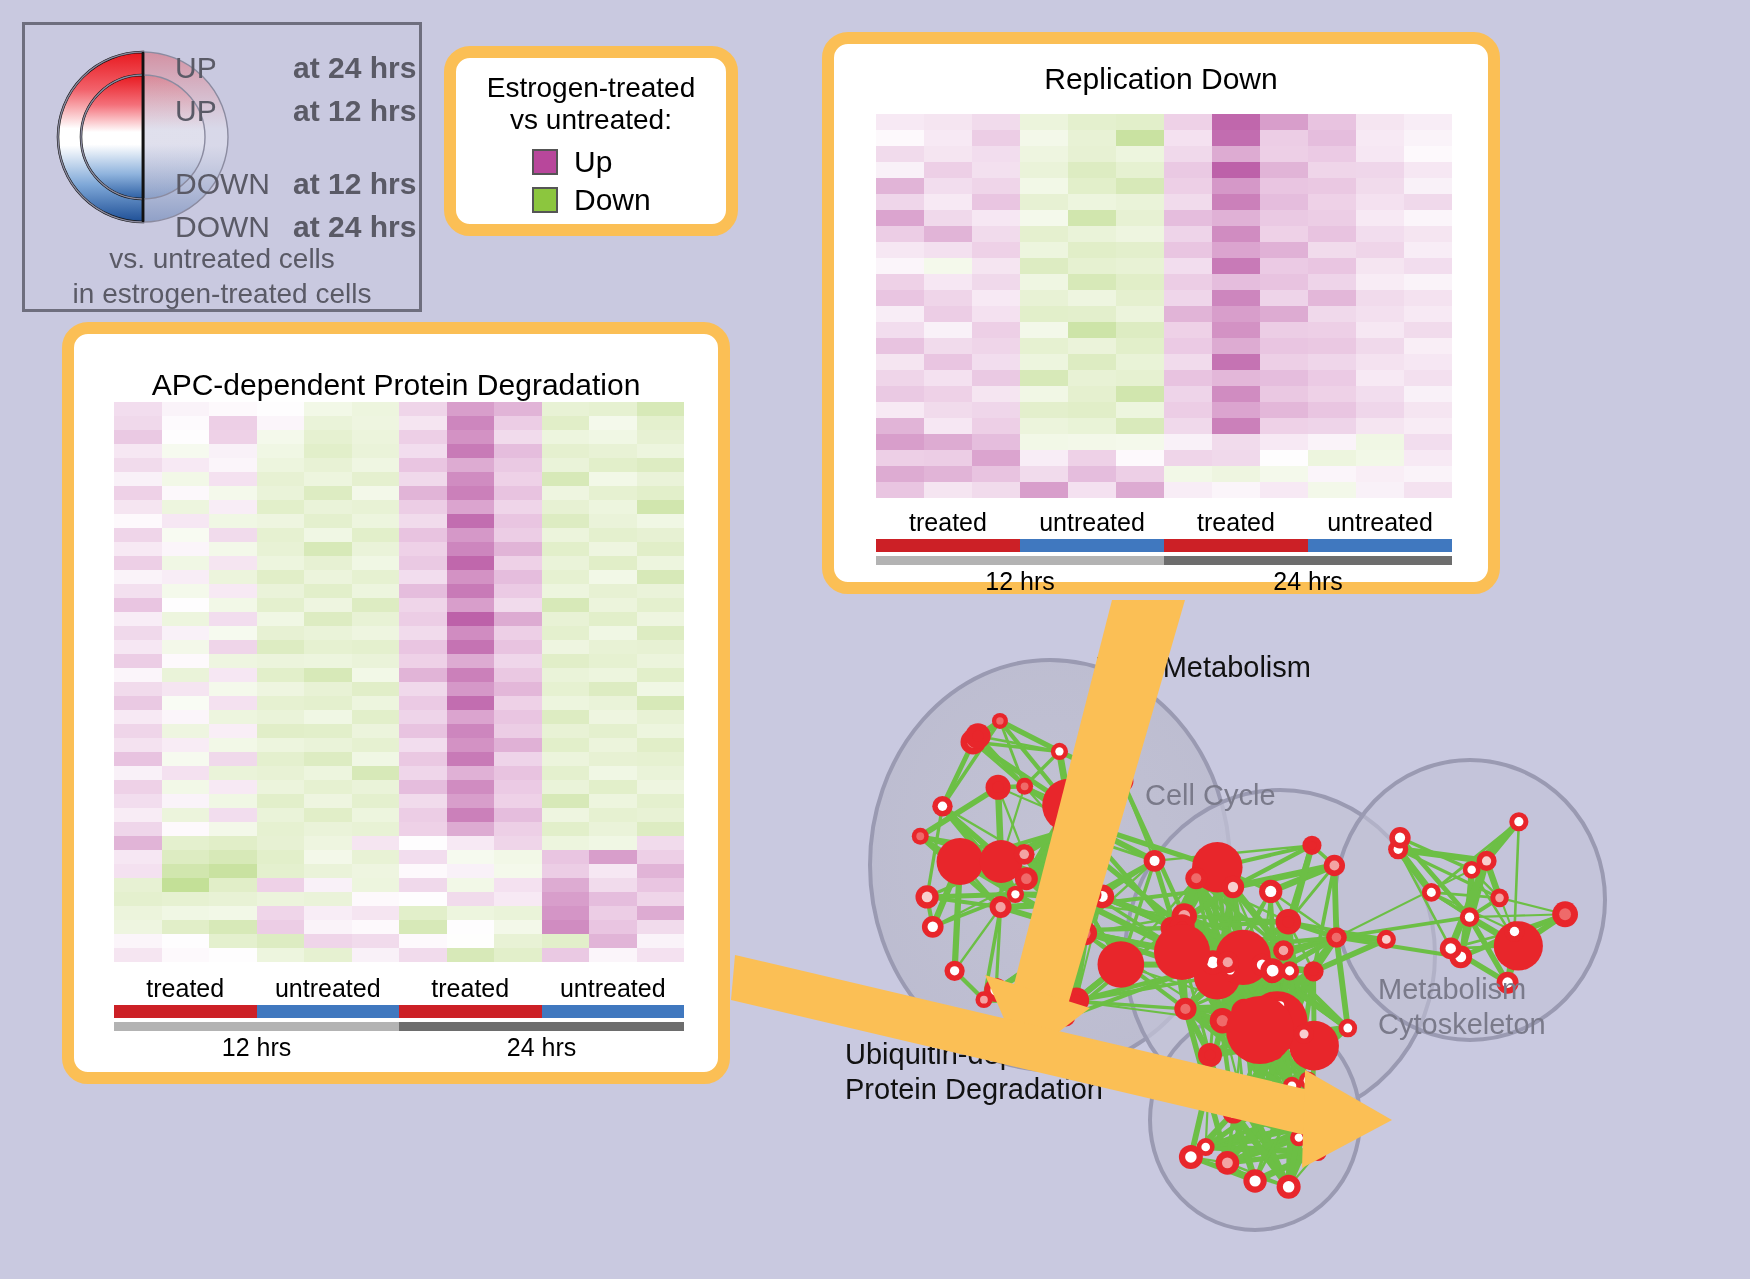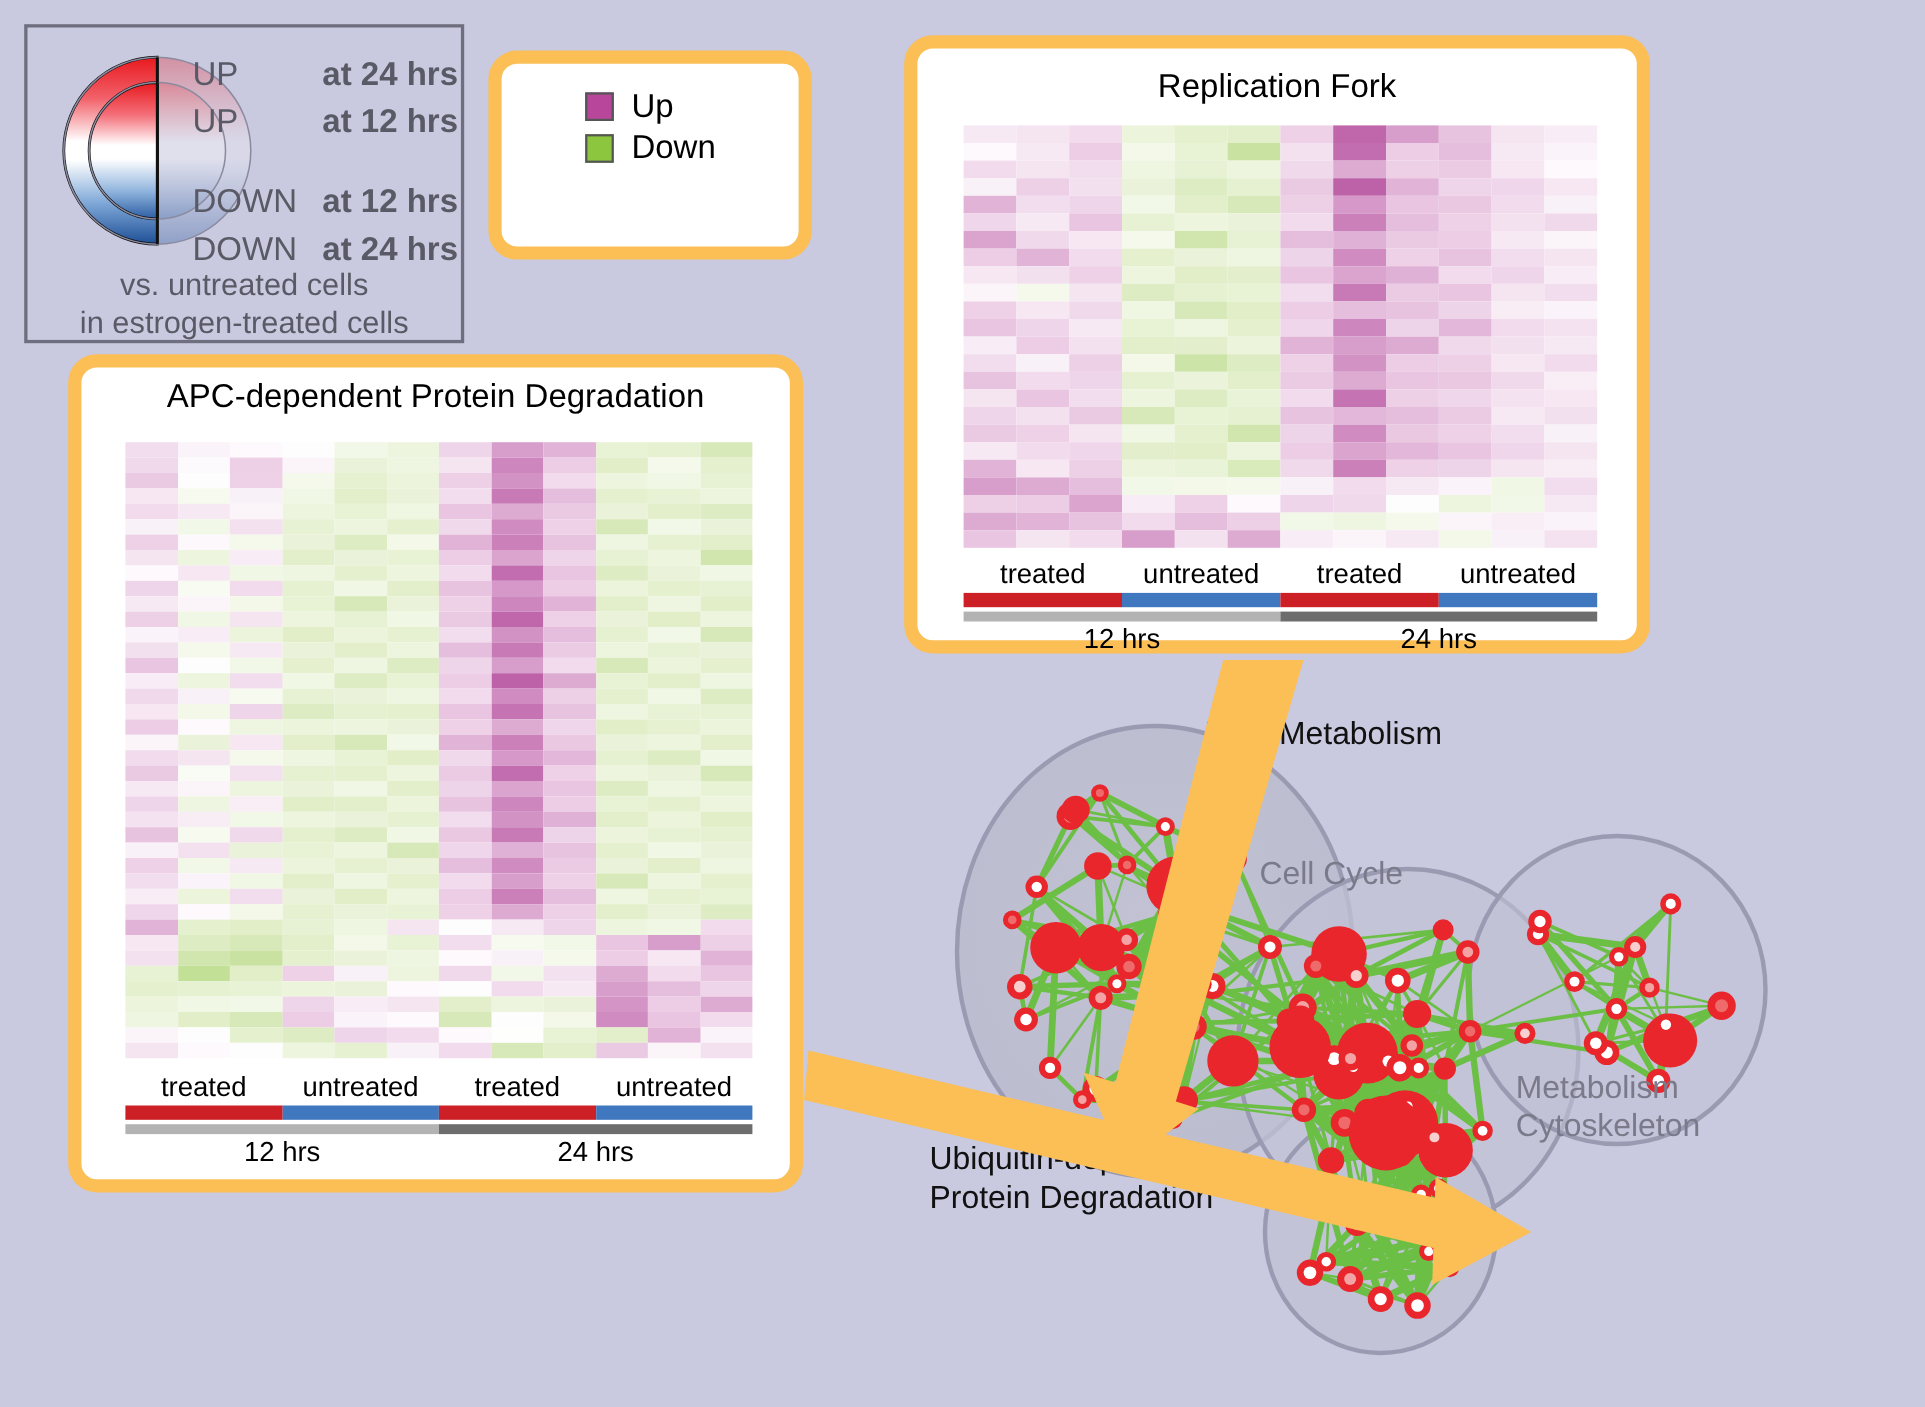--- a/index.html
+++ b/index.html
@@ -139,34 +139,38 @@
       </div>
     </div>
 
     <div class="key-foot">
       <div>vs. untreated cells</div>
       <div>in estrogen-treated cells</div>
     </div>
   </div>
 
   <div class="panel" id="legend-panel">
+    <div class="legend-head">
+      <div>Estrogen-treated</div>
+      <div>vs untreated:</div>
+    </div>
     <div class="legend-items">
       <div class="legend-item">
         <span class="swatch" id="sw-up" style="background: rgb(184, 71, 155);"></span>
         <span class="legend-label">Up</span>
       </div>
       <div class="legend-item">
         <span class="swatch" id="sw-down" style="background: rgb(140, 198, 62);"></span>
         <span class="legend-label">Down</span>
       </div>
     </div>
   </div>
 
   <div class="panel" id="rep-panel">
-    <div class="panel-title" style="margin-top:18px">Replication Fork</div>
+    <div class="panel-title" style="margin-top:18px">Replication Down</div>
     <div class="hm-wrap" style="left:42px;top:70px;width:576px;">
       <div class="hm-grid" id="rep-heatmap" style="grid-template-columns: repeat(12, 1fr);">
           <div class="hm-cell" style="height: 16px; background: rgb(247, 233, 244);"></div>
           <div class="hm-cell" style="height: 16px; background: rgb(245, 229, 241);"></div>
           <div class="hm-cell" style="height: 16px; background: rgb(241, 219, 236);"></div>
           <div class="hm-cell" style="height: 16px; background: rgb(236, 244, 220);"></div>
           <div class="hm-cell" style="height: 16px; background: rgb(228, 240, 206);"></div>
           <div class="hm-cell" style="height: 16px; background: rgb(226, 239, 202);"></div>
           <div class="hm-cell" style="height: 16px; background: rgb(238, 209, 231);"></div>
           <div class="hm-cell" style="height: 16px; background: rgb(192, 103, 172);"></div>
@@ -468,21 +472,21 @@
           <div style="background: rgb(109, 109, 109);"></div>
         </div>
       <div class="time-labels" id="rep-timelab">
           <div>12 hrs</div>
           <div>24 hrs</div>
         </div>
     </div>
   </div>
 
   <div class="panel" id="apc-panel">
-    <div class="panel-title" style="margin-top:10px">APC-dependent Protein Degradation</div>
+    <div class="panel-title" style="margin-top:34px">APC-dependent Protein Degradation</div>
     <div class="hm-wrap" style="left:40px;top:68px;width:570px;">
       <div class="hm-grid" id="apc-heatmap" style="grid-template-columns: repeat(12, 1fr);">
           <div class="hm-cell" style="height: 14px; background: rgb(242, 221, 238);"></div>
           <div class="hm-cell" style="height: 14px; background: rgb(250, 243, 249);"></div>
           <div class="hm-cell" style="height: 14px; background: rgb(253, 249, 252);"></div>
           <div class="hm-cell" style="height: 14px; background: rgb(254, 253, 254);"></div>
           <div class="hm-cell" style="height: 14px; background: rgb(242, 248, 231);"></div>
           <div class="hm-cell" style="height: 14px; background: rgb(237, 245, 222);"></div>
           <div class="hm-cell" style="height: 14px; background: rgb(239, 213, 233);"></div>
           <div class="hm-cell" style="height: 14px; background: rgb(216, 158, 203);"></div>

